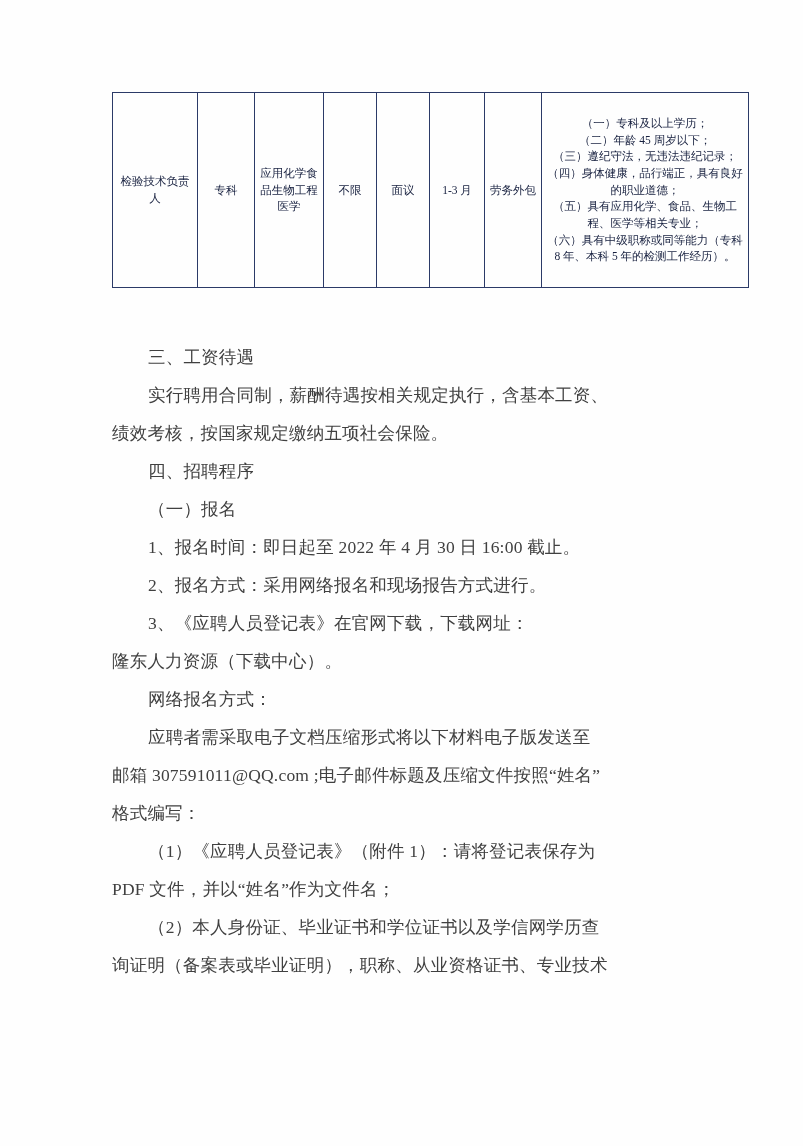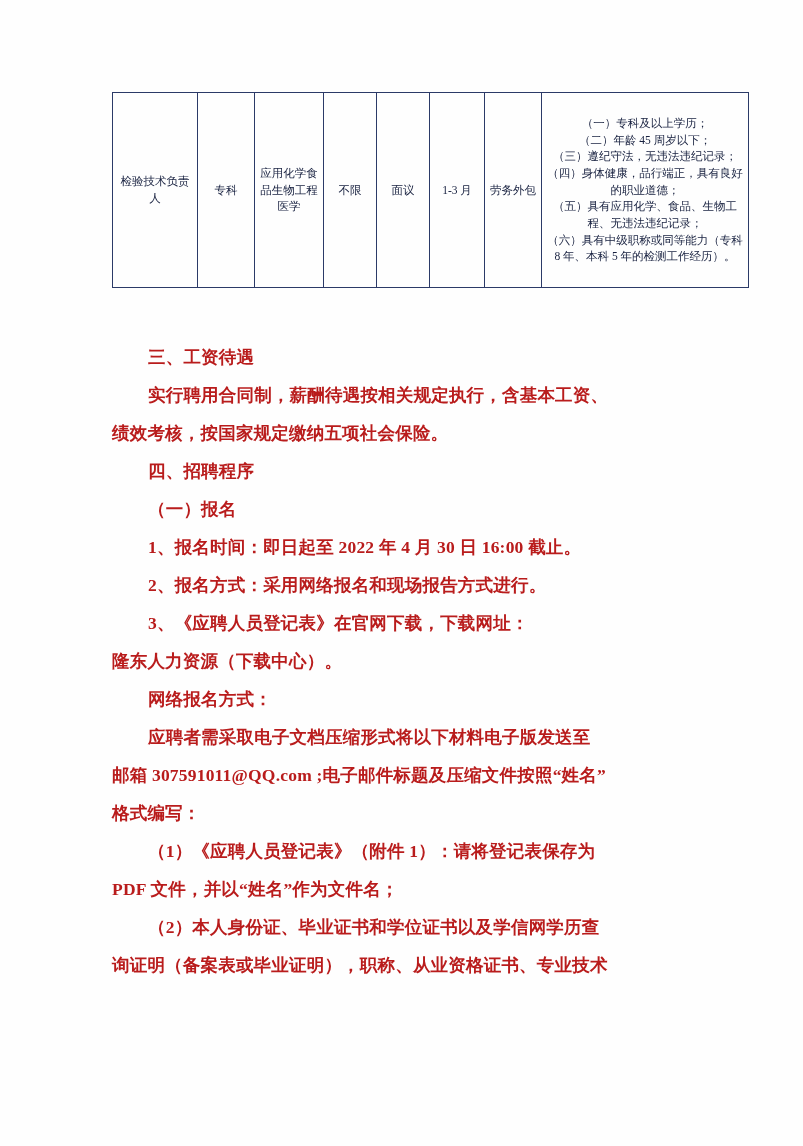--- a/index.html
+++ b/index.html
@@ -69,23 +69,22 @@
     position: absolute;
     left: 112px;
     top: 338px;
     width: 590px;
   }
   p.line {
     margin: 0;
     font-size: 17.5px;
     line-height: 38px;
     letter-spacing: 0.2px;
-    color: #b91c1c;
+    color: #404040;
     white-space: nowrap;
-    font-weight: bold;
   }
   p.indent {
     text-indent: 36px;
   }
   p.heading {
     text-indent: 36px;
     font-size: 17.5px;
   }
   p.mono {
     font-family: "Liberation Mono", "DejaVu Sans Mono", monospace;
@@ -105,21 +104,21 @@
         <td class="col-3">应用化学食品生物工程医学</td>
         <td class="col-4">不限</td>
         <td class="col-5">面议</td>
         <td class="col-6">1-3 月</td>
         <td class="col-7">劳务外包</td>
         <td class="col-8 cell-reqs">
           <div>（一）专科及以上学历；</div>
           <div>（二）年龄 45 周岁以下；</div>
           <div>（三）遵纪守法，无违法违纪记录；</div>
           <div class="wrap">（四）身体健康，品行端正，具有良好的职业道德；</div>
-          <div class="wrap">（五）具有应用化学、食品、生物工程、无违法违纪记录；</div>
+          <div class="wrap">（五）具有应用化学、食品、生物工程、医学等相关专业；</div>
           <div class="wrap">（六）具有中级职称或同等能力（专科 8 年、本科 5 年的检测工作经历）。</div>
         </td>
       </tr>
     </tbody>
   </table>
 
   <div class="doc-body">
     <p class="line heading">三、工资待遇</p>
     <p class="line indent">实行聘用合同制，薪酬待遇按相关规定执行，含基本工资、</p>
     <p class="line">绩效考核，按国家规定缴纳五项社会保险。</p>

